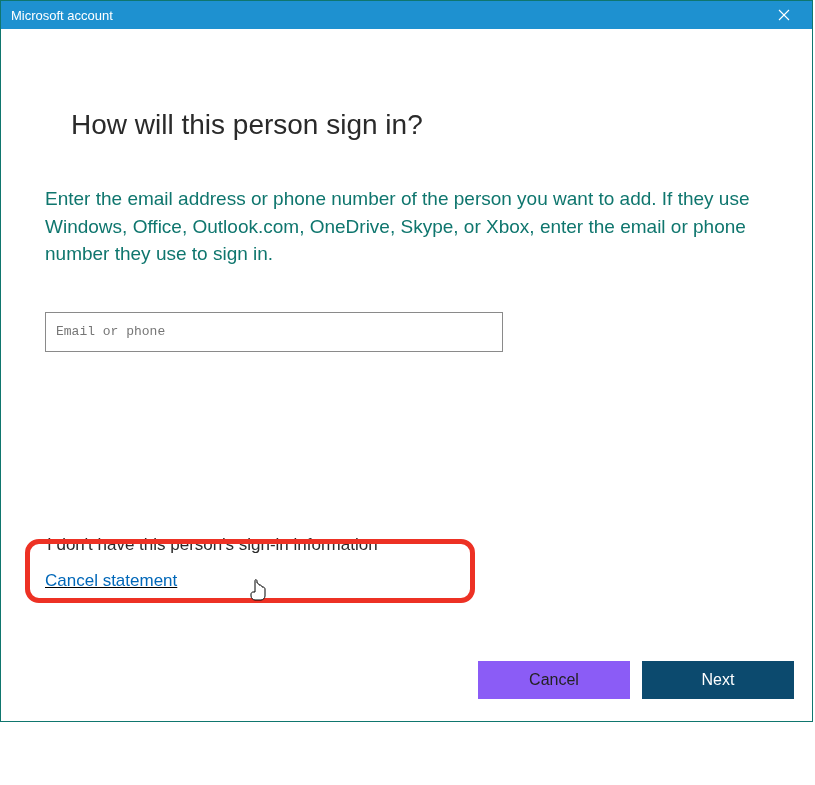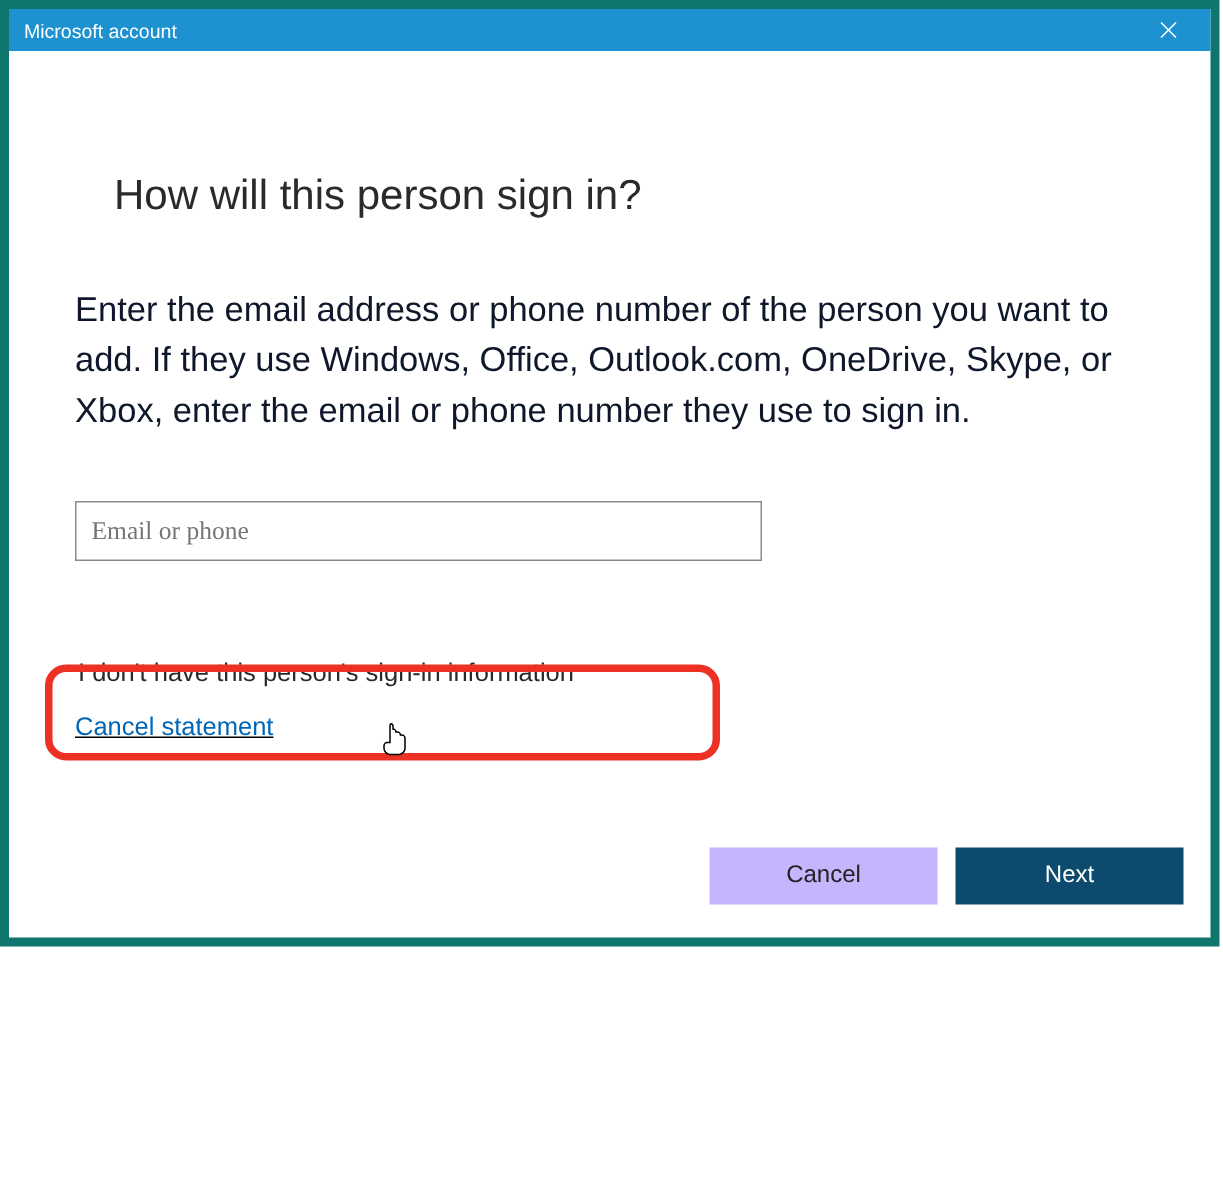--- a/index.html
+++ b/index.html
@@ -9,22 +9,22 @@
     }
     body {
       font-family: "Segoe UI", -apple-system, sans-serif;
       background: #fff;
       width: 815px;
       height: 785px;
       position: relative;
     }
     .window {
       width: 813px;
-      height: 631px;
-      border: 6px solid #0f766e;
+      height: 722px;
+      border: 1px solid #0f766e;
       position: relative;
       background: #fff;
     }
     .titlebar {
       height: 28px;
       background: #1e91d0;
       color: #fff;
       display: flex;
       align-items: center;
       justify-content: space-between;
@@ -54,35 +54,35 @@
       position: relative;
     }
     .heading {
       font-size: 28px;
       font-weight: 400;
       color: #2a2a2a;
       margin-bottom: 44px;
       margin-left: 26px;
     }
     .description {
-      font-size: 23px;
-      color: #0f172a;
+      font-size: 19px;
+      color: #0f766e;
       line-height: 1.45;
       margin-bottom: 44px;
       max-width: 730px;
     }
     .email-input {
       width: 458px;
       height: 40px;
       border: 1.5px solid #8a8a8a;
-      font-size: 17px;
+      font-size: 13px;
       padding: 0 10px;
       color: #333;
       outline: none;
-      font-family: Liberation Serif, serif;
+      font-family: Liberation Mono, monospace;
     }
     .email-input::placeholder {
       color: #767676;
     }
     .bottom-links {
       position: absolute;
       left: 44px;
       bottom: 130px;
       text-decoration: underline;
     }
@@ -119,21 +119,21 @@
     }
     .btn {
       width: 152px;
       height: 38px;
       border: none;
       font-size: 16px;
       font-family: inherit;
       cursor: pointer;
     }
     .btn-cancel {
-      background: #c4b5fd;
+      background: #8b5cf6;
       color: #222;
     }
     .btn-next {
       background: #0c4a6e;
       color: #fff;
     }
     .cursor {
       position: absolute;
       left: 248px;
       bottom: 116px;

